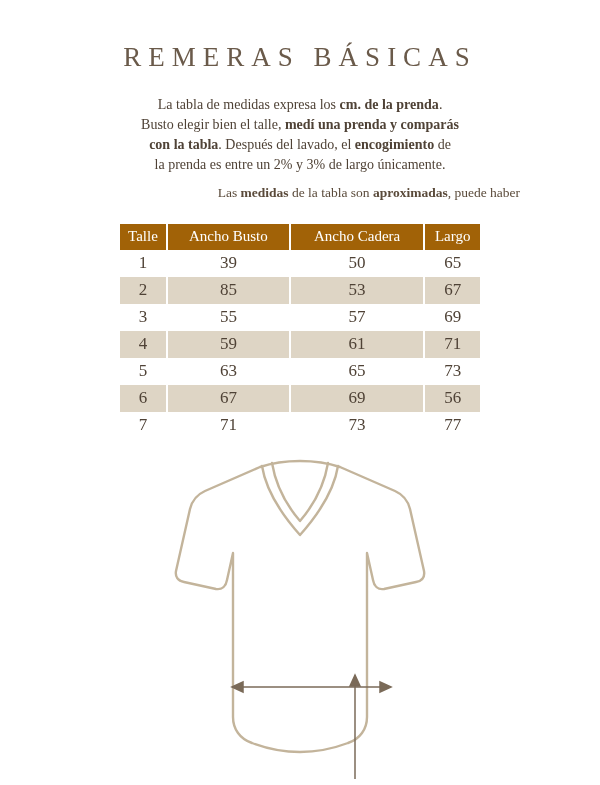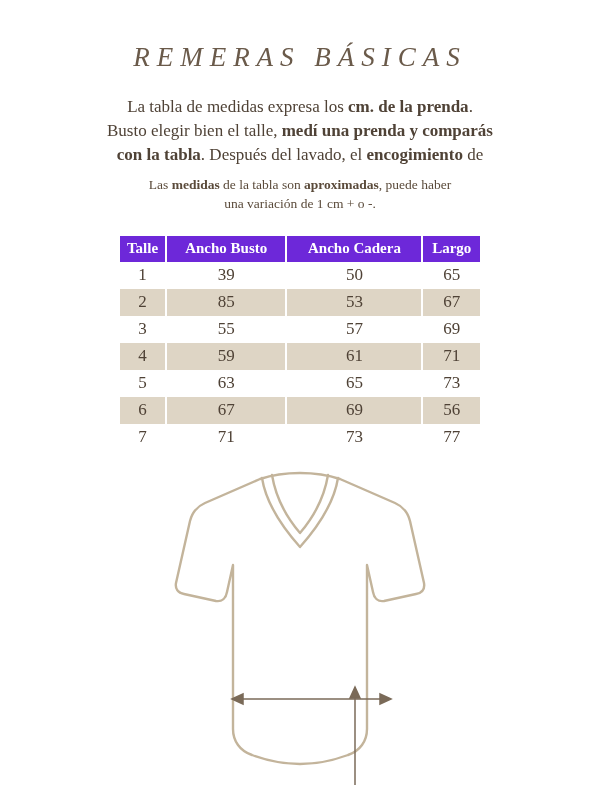--- a/index.html
+++ b/index.html
@@ -21,33 +21,32 @@
     box-sizing: border-box;
   }
   .title {
     text-align: center;
     font-family: "Liberation Serif", serif;
     font-size: 27px;
     letter-spacing: 7px;
     color: #6a5a4a;
     margin-top: 42px;
     font-weight: normal;
-    font-style: italic;
   }
   .intro {
     text-align: center;
     font-family: "Liberation Serif", serif;
-    font-size: 17px;
+    font-size: 14px;
     line-height: 1.42;
     color: #4f4236;
     margin: 22px 52px 0 52px;
   }
   .intro b { font-weight: bold; }
   .subnote {
-    text-align: center;
+    text-align: right;
     font-family: "Liberation Serif", serif;
     font-size: 13.5px;
     line-height: 1.4;
     color: #5a4a3a;
     margin: 9px 80px 0 80px;
   }
   .subnote b { font-weight: bold; }
 
   
   .table-wrap {
@@ -55,23 +54,23 @@
     width: 360px;
   }
   table.sizes {
     border-collapse: collapse;
     width: 100%;
     font-family: "Liberation Serif", serif;
     font-size: 16px;
     color: #4f4236;
   }
   table.sizes th {
-    background: #6d28d9;
+    background: #a16207;
     color: #ffffff;
-    font-weight: bold;
+    font-weight: normal;
     font-size: 15px;
     padding: 4px 0 5px 0;
     text-align: center;
     border-right: 2px solid #ffffff;
   }
   table.sizes th:last-child { border-right: none; }
   table.sizes td {
     text-align: center;
     padding: 3px 0 4px 0;
     border-right: 2px solid #ffffff;
@@ -94,25 +93,25 @@
 <body>
 
 <div class="page">
 
   <h1 class="title">REMERAS BÁSICAS</h1>
 
   <div class="intro">
     <span>La tabla de medidas expresa los </span><b>cm. de la prenda</b><span>.</span><br>
     <span>Busto elegir bien el talle, </span><b>medí una prenda y comparás</b><br>
     <b>con la tabla</b><span>. Después del lavado, el </span><b>encogimiento</b><span> de</span><br>
+    <span>la prenda es entre un 2% y 3% de largo únicamente.</span>
   </div>
 
   <div class="subnote">
     <span>Las </span><b>medidas</b><span> de la tabla son </span><b>aproximadas</b><span>, puede haber</span><br>
-    <span>una variación de 1 cm + o -.</span>
   </div>
 
   <div class="table-wrap">
     <table class="sizes">
       <thead>
         <tr>
           <th>Talle</th>
           <th>Ancho Busto</th>
           <th>Ancho Cadera</th>
           <th>Largo</th>

